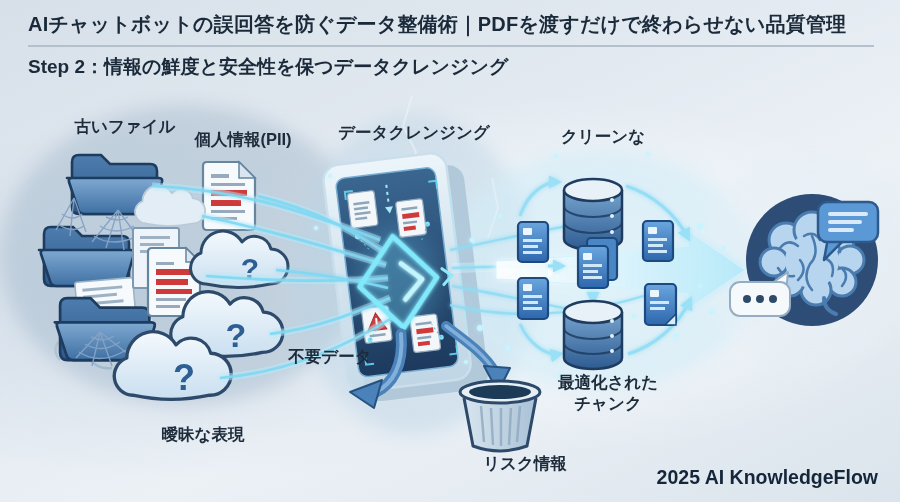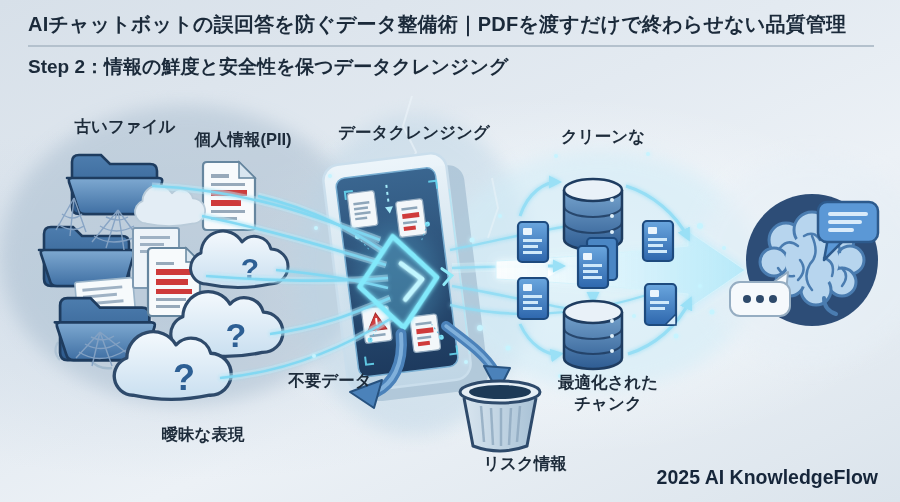--- a/index.html
+++ b/index.html
@@ -403,21 +403,21 @@
       </g>
     </g>
   </svg>
 
   <div class="lbl" style="left:113px;top:116px;margin-left:12px;">古いファイル</div>
   <div class="lbl" style="left:243px;top:129px;">個人情報(PII)</div>
   <div class="lbl" style="left:414px;top:122px;">データクレンジング</div>
   <div class="lbl" style="left:603px;top:126px;">
     <span>クリーンな</span>
   </div>
-  <div class="lbl" style="left:330px;top:370px;">不要データ</div>
+  <div class="lbl" style="left:330px;top:346px;">不要データ</div>
   <div class="lbl" style="left:203px;top:424px;">曖昧な表現</div>
   <div class="lbl" style="left:505px;top:453px;margin-left:20px;">リスク情報</div>
   <div class="lbl" style="left:608px;top:372px;">
     <span>最適化された</span>
     <span>チャンク</span>
   </div>
   <div class="lbl" style="left:810px;top:342px;">
   </div>
 
   <div class="credit">2025 AI KnowledgeFlow</div>

